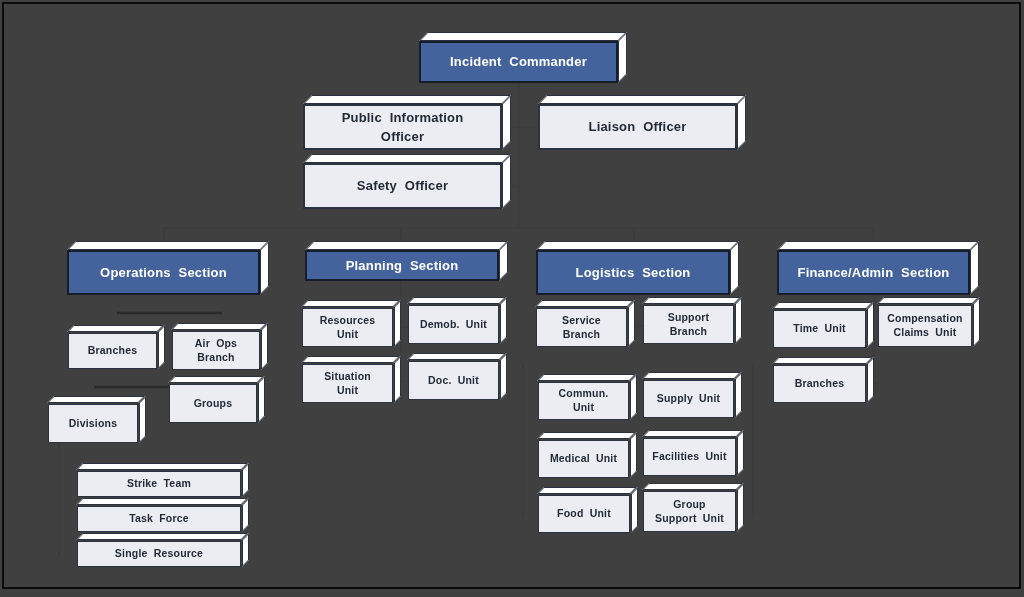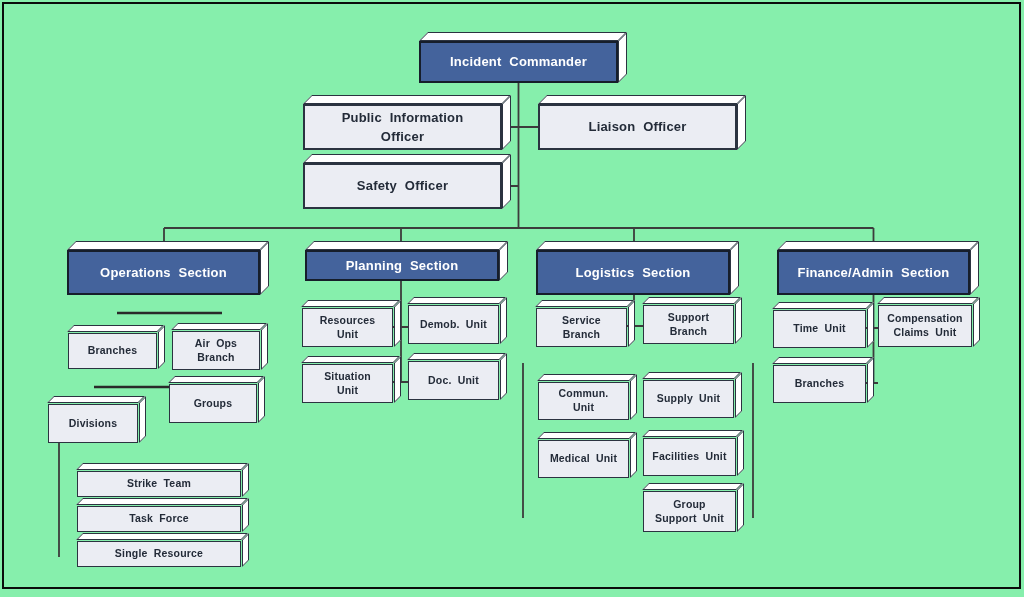--- a/index.html
+++ b/index.html
@@ -3,21 +3,21 @@
 <meta charset="utf-8">
 <style>
   html,body { margin:0; padding:0; background:#ffffff; }
   :root {
     --section-fill:#44639C; --section-text:#ffffff;
     --unit-fill:#EBEDF3;  --unit-text:#232B38;
     --box-border:#2B3340; --extrusion-fill:#ffffff;
     --connector:#3C3C3C;
   }
   #canvas {
-    position:relative; width:1024px; height:597px; background:#86efac;
+    position:relative; width:1024px; height:597px; background:#404040;
     overflow:hidden; font-family:"Liberation Sans", sans-serif;
   }
   #frame {
     position:absolute; left:2px; top:2px; width:1015px; height:583px;
     border:2.5px solid #0b0b0b; pointer-events:none;
   }
   #wires { position:absolute; left:0; top:0; z-index:0; }
   .wire { stroke:var(--connector); stroke-width:1.8; fill:none; }
   .wire-thick { stroke-width:2.5; stroke:#2a2a2a; }
 
@@ -143,20 +143,23 @@
   </div>
   <div class="node" style="left:643px;top:380px;width:91px;height:38px;">
     <span class="lbl">Supply Unit</span>
   </div>
   <div class="node" style="left:538px;top:440px;width:91px;height:38px;">
     <span class="lbl">Medical Unit</span>
   </div>
   <div class="node" style="left:643px;top:438px;width:93px;height:38px;">
     <span class="lbl">Facilities Unit</span>
   </div>
+  <div class="node" style="left:538px;top:495px;width:92px;height:38px;">
+    <span class="lbl">Food Unit</span>
+  </div>
   <div class="node" style="left:643px;top:491px;width:93px;height:41px;">
     <span class="lbl">Group
 Support Unit</span>
   </div>
 
   <div class="node" style="left:773px;top:310px;width:93px;height:38px;">
     <span class="lbl">Time Unit</span>
   </div>
   <div class="node" style="left:878px;top:305px;width:94px;height:42px;">
     <span class="lbl">Compensation

